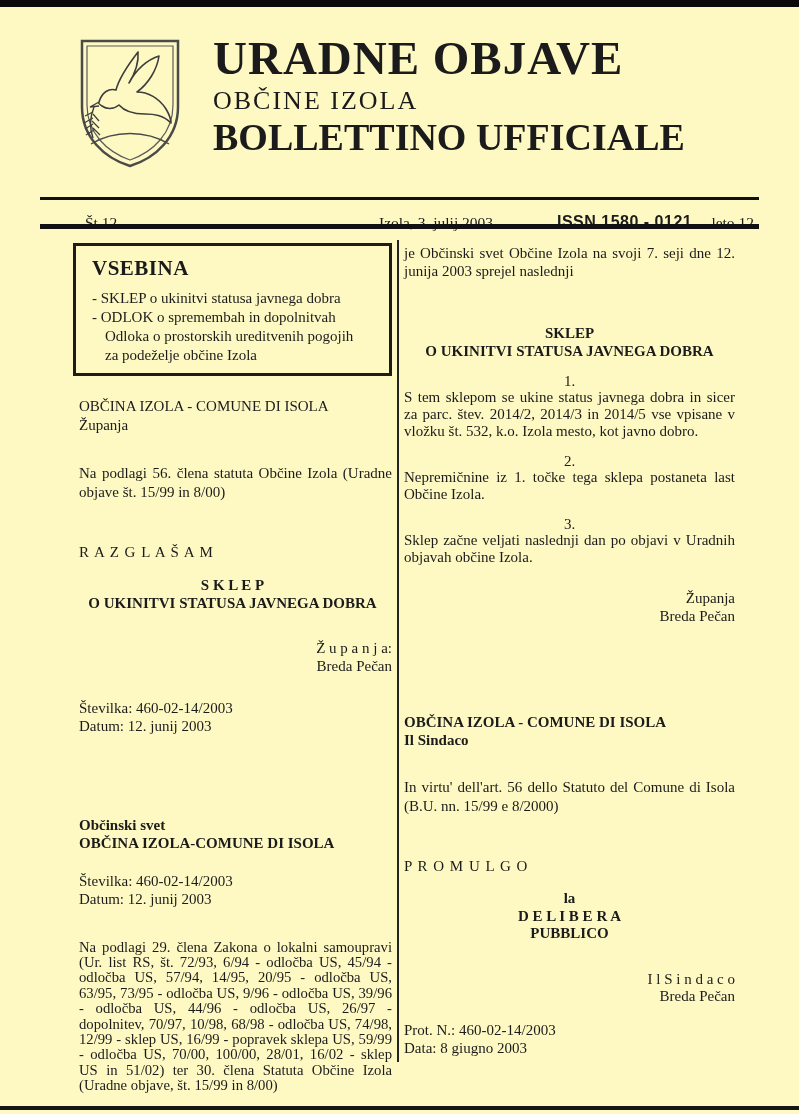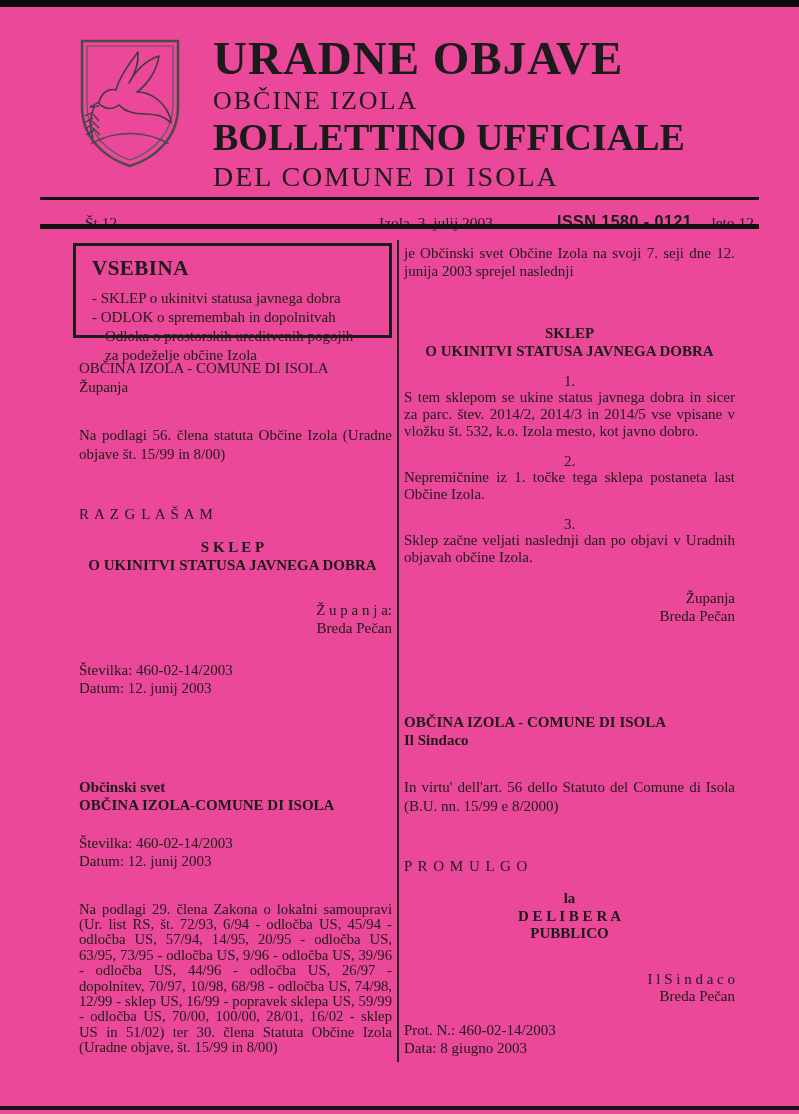--- a/index.html
+++ b/index.html
@@ -3,21 +3,21 @@
 <meta charset="utf-8">
 <style>
   html,body { margin:0; padding:0; }
   body {
     width:799px; height:1114px;
     background:#fbfbf8;
     font-family:"Liberation Serif", serif;
     color:#1b1b1b;
     -webkit-font-smoothing:antialiased;
   }
-  .page { position:relative; width:799px; height:1114px; overflow:hidden; background:#ec4899; }
+  .page { position:relative; width:799px; height:1114px; overflow:hidden; background:#fef9c3; }
 
   .scan-edge-top   { position:absolute; left:0; top:0;    width:100%; height:7px; background:#0b0b0b; }
   .scan-edge-bottom{ position:absolute; left:0; top:1106px; width:100%; height:4px; background:#161616; }
 
   
   .logo { position:absolute; left:78px; top:37px; width:104px; height:132px; }
 
   .mast-text { position:absolute; left:213px; top:32px; width:546px; }
   .mast-title-sl { font-size:47px; font-weight:bold; letter-spacing:1px; line-height:53px; white-space:nowrap; }
   .mast-sub-sl   { font-size:26px; letter-spacing:2px; line-height:31px; }
@@ -30,21 +30,21 @@
   .info-issue { position:absolute; left:6px; top:2px; }
   .info-date  { position:absolute; left:300px; top:2px; }
   .info-issn  { position:absolute; left:478px; top:1px; font-family:"Liberation Sans", sans-serif; font-size:16px; font-weight:600; letter-spacing:.5px; }
   .info-year  { position:absolute; right:44px; top:2px; }
 
   
   .divider { position:absolute; left:397px; top:240px; width:2px; height:822px; background:#242424; }
   .col-left  { position:absolute; left:73px;  top:243px; width:319px; font-size:15px; line-height:18.5px; }
   .col-right { position:absolute; left:404px; top:245px; width:331px; font-size:15px; line-height:17px; }
 
-  .toc-box { border:3px solid #1c1c1c; padding:13px 20px 0 16px; height:95px; box-sizing:border-box; }
+  .toc-box { border:3px solid #1c1c1c; padding:13px 20px 0 16px; height:133px; box-sizing:border-box; }
   .toc-title { font-size:21px; font-weight:bold; letter-spacing:.5px; }
   .toc-list { margin-top:11px; font-size:15px; line-height:19px; }
   .toc-item { padding-left:13px; text-indent:-13px; }
 
   .indent-l { margin-left:6px; width:313px; box-sizing:border-box; }
 
   .block { display:block; }
   .just { text-align:justify; }
   .center { text-align:center; }
   .right { text-align:right; }
@@ -85,21 +85,20 @@
     <path d="M21,65 C24,55 31,51 38,53 C41,41 50,28 60,15 C61,27 56,38 51,46 C58,33 69,23 81,19 C79,33 70,47 59,55 C70,55 81,61 88,72 C91,77 93,82 93,86 C85,78 76,77 67,77 C57,77 47,75 41,68 C35,73 28,72 24,69 C21,67 20,66 21,65 Z" fill="none" stroke="#3d3d3d" stroke-width="1.6" stroke-linejoin="round"></path>
     <path d="M21,65 L12,70 L21,69" fill="none" stroke="#3d3d3d" stroke-width="1.4"></path>
     <path d="M16,70 C12,80 11,90 15,101" fill="none" stroke="#3d3d3d" stroke-width="1.4"></path>
     <path d="M15,75 l-8,4 M15,81 l-9,5 M15,87 l-8,5 M16,93 l-8,5 M15,77 l6,7 M14,84 l7,7 M15,91 l7,7" fill="none" stroke="#3d3d3d" stroke-width="1.2"></path>
   </svg>
 
   <div class="mast-text">
     <div class="mast-title-sl">URADNE OBJAVE</div>
     <div class="mast-sub-sl">OBČINE IZOLA</div>
     <div class="mast-title-it">BOLLETTINO UFFICIALE</div>
-    <div class="mast-sub-it">DEL COMUNE DI ISOLA</div>
   </div>
 
   <div class="rule-top"></div>
   <div class="info-row">
     <span class="info-issue">Št.12</span>
     <span class="info-date">Izola, 3. julij  2003</span>
     <span class="info-issn">ISSN 1580 - 0121</span>
     <span class="info-year">leto 12</span>
   </div>
   <div class="rule-bottom"></div>

